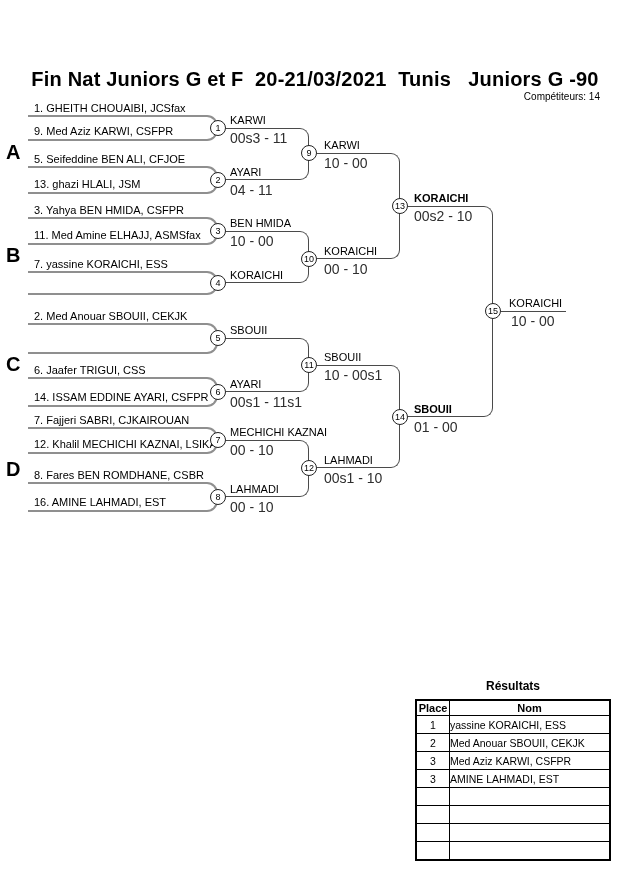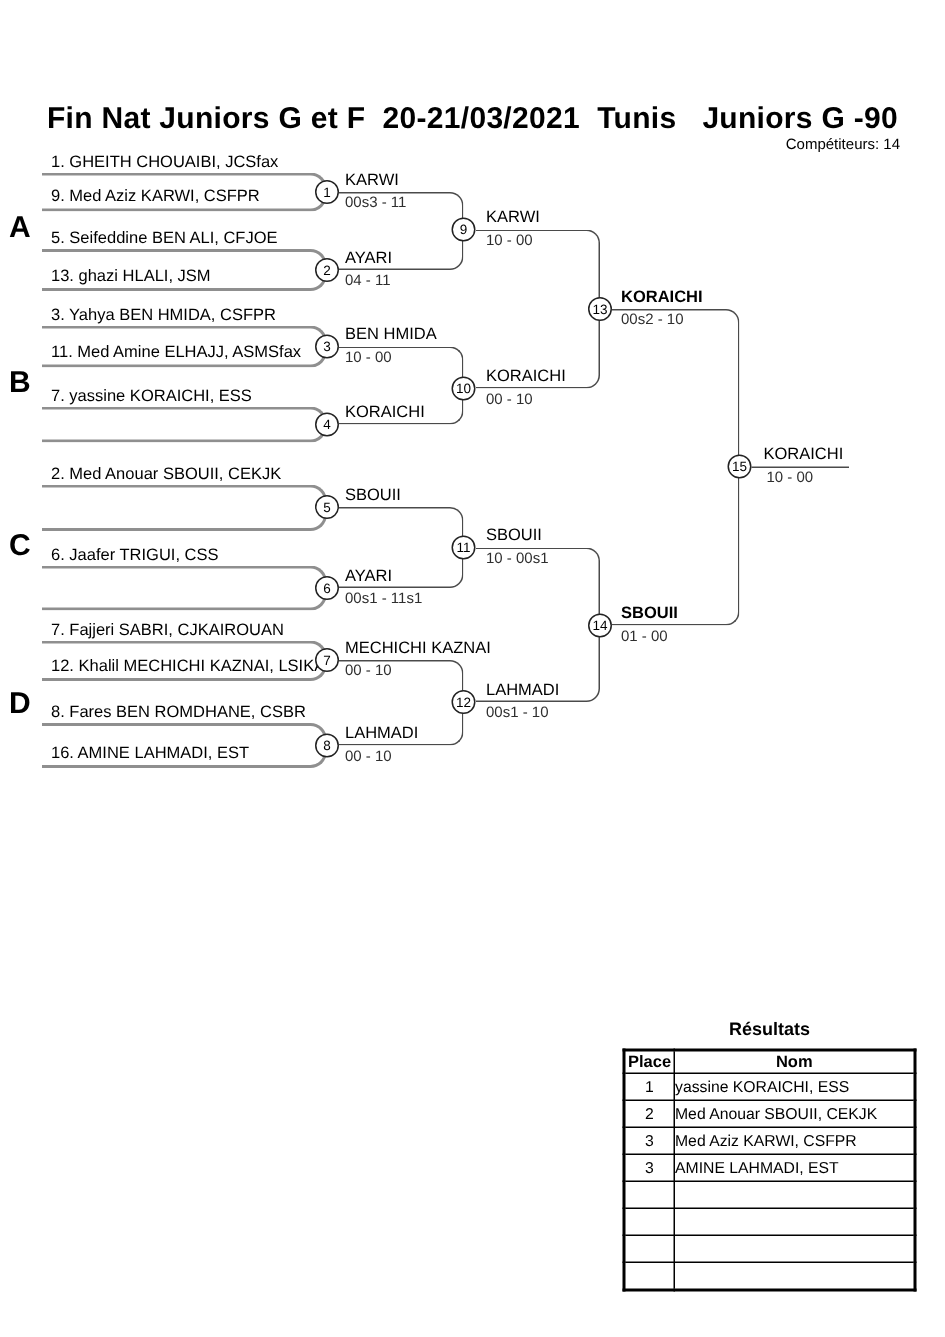--- a/index.html
+++ b/index.html
@@ -14,21 +14,21 @@
   .r1box{left:28px;width:190px;border:2px solid #8f8f8f;border-left:none;
          border-radius:0 11px 11px 0;box-sizing:border-box;background:transparent;}
   .conn-down{border-top:1px solid #4a4a4a;border-right:1px solid #4a4a4a;
              border-radius:0 9px 0 0;box-sizing:border-box;}
   .conn-up{border-bottom:1px solid #4a4a4a;border-right:1px solid #4a4a4a;
            border-radius:0 0 9px 0;box-sizing:border-box;}
   .circle{width:16px;height:16px;border:1px solid #222;border-radius:50%;background:#fff;
           font-size:9px;line-height:14px;text-align:center;z-index:5;box-sizing:border-box;}
   .winner{font-size:11px;height:13px;white-space:nowrap;}
   .winner.bold{font-weight:bold;}
-  .score{font-size:10px;color:#2e2e2e;white-space:nowrap;}
+  .score{font-size:14px;color:#2e2e2e;white-space:nowrap;}
   .final-line{border-top:1px solid #4a4a4a;height:0;}
   .results-wrap{left:415px;top:654px;width:196px;}
   .results-title{width:100%;text-align:center;font-size:12px;font-weight:bold;margin-bottom:6px;}
   table.results{border-collapse:collapse;width:196px;border:2px solid #000;table-layout:fixed;}
   table.results th{border:1px solid #000;font-size:11px;font-weight:bold;height:14px;padding:0;}
   table.results td{border:1px solid #000;font-size:10.5px;height:17px;padding:0;}
   th.col-place, td.place{width:32px;text-align:center;}
   td.name{text-align:left;padding-left:6px;}
 </style>
 </head>
@@ -48,20 +48,21 @@
   <div class="abs slot-name" style="top:100px;">9. Med Aziz KARWI, CSFPR</div>
   <div class="abs slot-name" style="top:128px;">5. Seifeddine BEN ALI, CFJOE</div>
   <div class="abs slot-name" style="top:153px;">13. ghazi HLALI, JSM</div>
   <div class="abs slot-name" style="top:179px;">3. Yahya BEN HMIDA, CSFPR</div>
   <div class="abs slot-name" style="top:204px;">11. Med Amine ELHAJJ, ASMSfax</div>
   <div class="abs slot-name" style="top:233px;">7. yassine KORAICHI, ESS</div>
   <div class="abs slot-name" style="top:254px;"></div>
   <div class="abs slot-name" style="top:285px;">2. Med Anouar SBOUII, CEKJK</div>
   <div class="abs slot-name" style="top:313px;"></div>
   <div class="abs slot-name" style="top:339px;">6. Jaafer TRIGUI, CSS</div>
+  <div class="abs slot-name" style="top:366px;">14. ISSAM EDDINE AYARI, CSFPR</div>
   <div class="abs slot-name" style="top:389px;">7. Fajjeri SABRI, CJKAIROUAN</div>
   <div class="abs slot-name" style="top:413px;">12. Khalil MECHICHI KAZNAI, LSIKA</div>
   <div class="abs slot-name" style="top:444px;">8. Fares BEN ROMDHANE, CSBR</div>
   <div class="abs slot-name" style="top:471px;">16. AMINE LAHMADI, EST</div>
 
   <div class="abs r1box" style="top:90px;height:26px;"></div>
   <div class="abs r1box" style="top:141px;height:28px;"></div>
   <div class="abs r1box" style="top:192px;height:28px;"></div>
   <div class="abs r1box" style="top:246px;height:24px;"></div>
   <div class="abs r1box" style="top:298px;height:31px;"></div>

